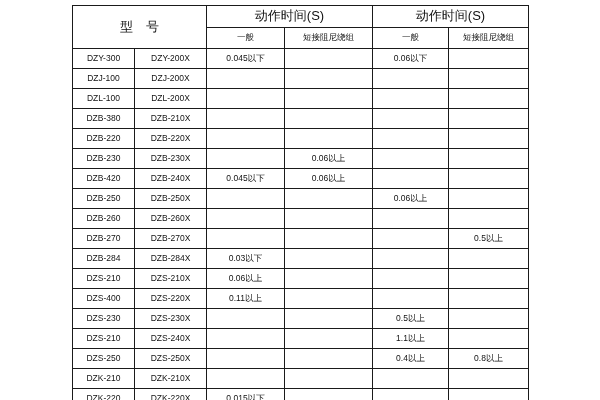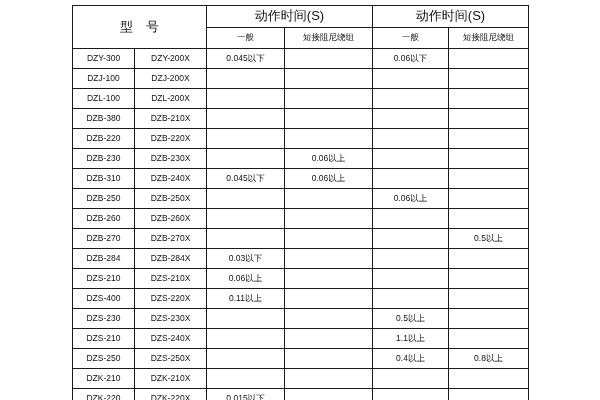--- a/index.html
+++ b/index.html
@@ -127,21 +127,21 @@
         </tr>
         <tr>
           <td class="model">DZB-230</td>
           <td class="model">DZB-230X</td>
           <td class="blank"></td>
           <td class="blank">0.06以上</td>
           <td class="blank"></td>
           <td class="blank"></td>
         </tr>
         <tr>
-          <td class="model">DZB-310</td>
+          <td class="model">DZB-420</td>
           <td class="model">DZB-240X</td>
           <td class="blank">0.045以下</td>
           <td class="blank">0.06以上</td>
           <td class="blank"></td>
           <td class="blank"></td>
         </tr>
         <tr>
           <td class="model">DZB-250</td>
           <td class="model">DZB-250X</td>
           <td class="blank"></td>

